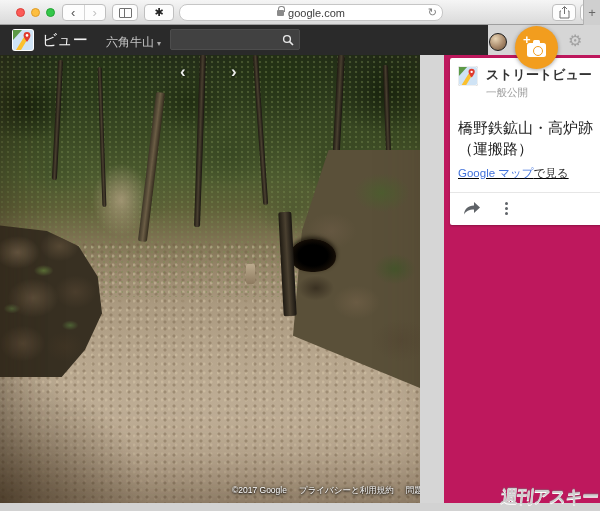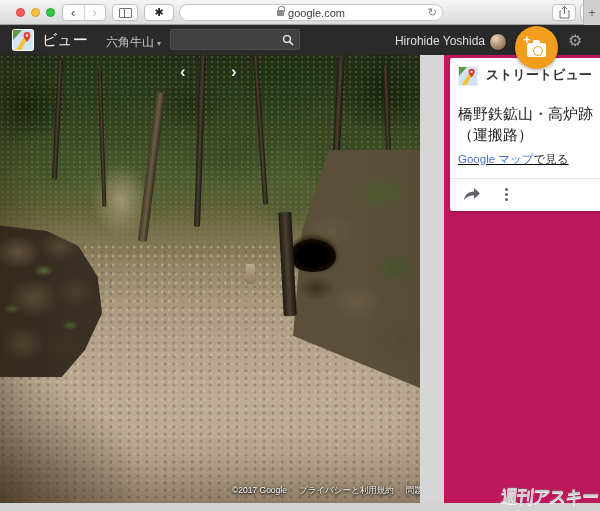--- a/index.html
+++ b/index.html
@@ -32,21 +32,21 @@
   #refresh-btn { position:absolute; right:5px; top:1px; color:#7a7a7a; font-size:11px; }
   #share-btn { left:552px; width:24px; }
   #overview-btn { left:580px; width:16px; }
   .ov-ico { width:10px; height:8px; border:1px solid #6f6f6f; border-radius:1px; position:relative; background:#fdfdfd; }
   .ov-ico::before { content:""; position:absolute; left:2px; top:-3px; width:10px; height:8px;
     border:1px solid #6f6f6f; border-radius:1px; z-index:-1; }
   #newtab-btn { position:absolute; right:0; top:0; width:17px; height:25px; background:#cfcfcf;
     border-left:1px solid #b3b3b3; color:#666; font-size:13px; display:flex; align-items:center; justify-content:center; }
 
   
-  #appheader { position:absolute; left:0; top:25px; width:600px; height:30px; background:#2a2a2a; }
+  #appheader { position:absolute; left:0; top:25px; width:488px; height:30px; background:#2a2a2a; }
   #hdr-logo { position:absolute; left:12px; top:4px; }
   #view-label { position:absolute; left:42px; top:6px; color:#f2f2f2; font-size:15px; }
   #menu-label { position:absolute; left:106px; top:9px; color:#c4c4c4; font-size:12px; }
   #menu-label .caret { font-size:8px; margin-left:3px; color:#a9a9a9; }
   #hdr-search { position:absolute; left:170px; top:4px; width:130px; height:21px;
     background:#414141; border:1px solid #4d4d4d; border-radius:2px; }
   #hdr-search input { position:absolute; left:4px; top:1px; width:104px; height:17px;
     background:transparent; border:none; outline:none; color:#eee; font-size:12px; }
   #hdr-search .mag { position:absolute; right:5px; top:4px; }
   #user-name { position:absolute; right:115px; top:9px; color:#dedede; font-size:12px; }
@@ -221,21 +221,20 @@
   <span id="menu-label">
     <span>六角牛山</span><span class="caret">▾</span>
   </span>
   <div id="hdr-search">
     <input value="" style="">
     <svg class="mag" width="12" height="12" viewBox="0 0 12 12">
       <circle cx="5" cy="5" r="3.4" fill="none" stroke="#e8e8e8" stroke-width="1.4"></circle>
       <line x1="7.6" y1="7.6" x2="11" y2="11" stroke="#e8e8e8" stroke-width="1.6"></line>
     </svg>
   </div>
-  <span id="user-name">Hirohide Yoshida</span>
 </div>
 <div id="avatar"></div>
 <div id="fab">
   <span class="plus">+</span>
   <span class="cam">
       <span class="lens"></span>
     </span>
 </div>
 <span id="gear">⚙</span>
 
@@ -273,20 +272,21 @@
       <svg width="20" height="20" viewBox="0 0 22 22">
         <rect width="22" height="22" rx="3" fill="#fff" stroke="#ddd"></rect>
         <rect x="1" y="1" width="20" height="20" rx="2" fill="#cfe3f5"></rect>
         <path d="M1 1 h9 L1 11 z" fill="#5c9946"></path>
         <path d="M4 21 L12 8 l3 3 L9 21 z" fill="#fbc02d"></path>
         <path d="M15 3 a3.4 3.4 0 0 1 3.4 3.4 c0 2.5-3.4 6.3-3.4 6.3 s-3.4-3.8-3.4-6.3 A3.4 3.4 0 0 1 15 3 z" fill="#e03b2f"></path>
         <circle cx="15" cy="6.4" r="1.3" fill="#fff"></circle>
       </svg>
       <div class="txt">
         <div id="card-title">ストリートビュー</div>
+        <div id="card-sub">一般公開</div>
       </div>
       <span id="card-close">×</span>
     </div>
     <div id="place-title">橋野鉄鉱山・高炉跡（運搬路）</div>
     <div id="view-link">
       <span class="lnk">Google マップ</span><span class="sfx">で見る</span>
     </div>
     <div id="card-divider"></div>
     <div id="card-actions">
       <svg width="18" height="15" viewBox="0 0 18 15">

